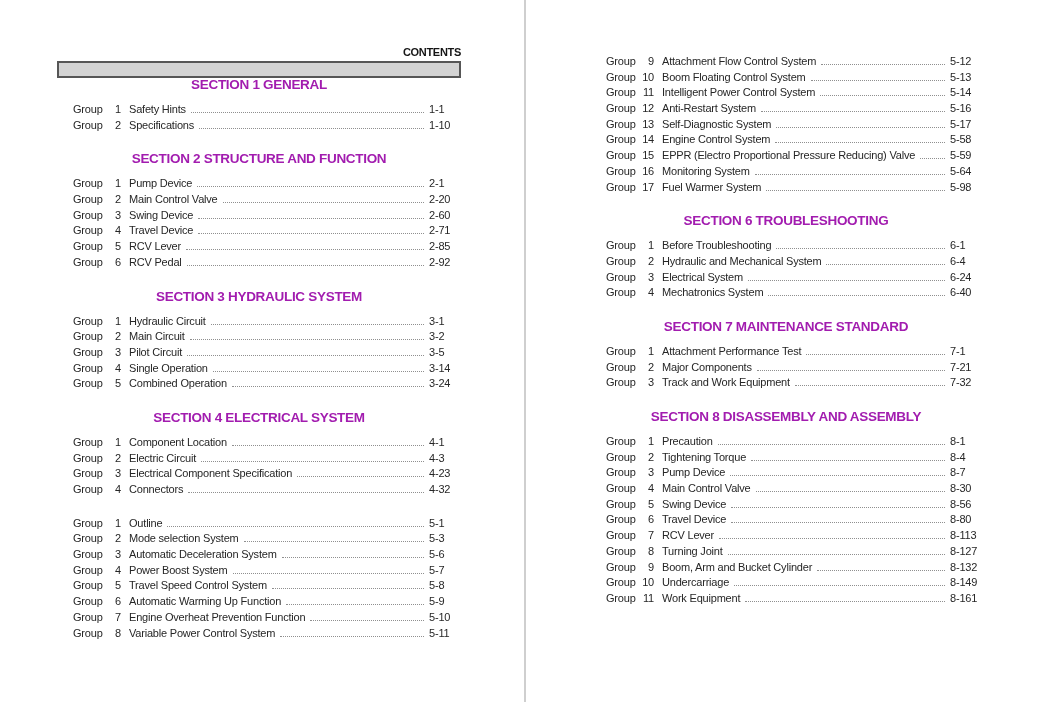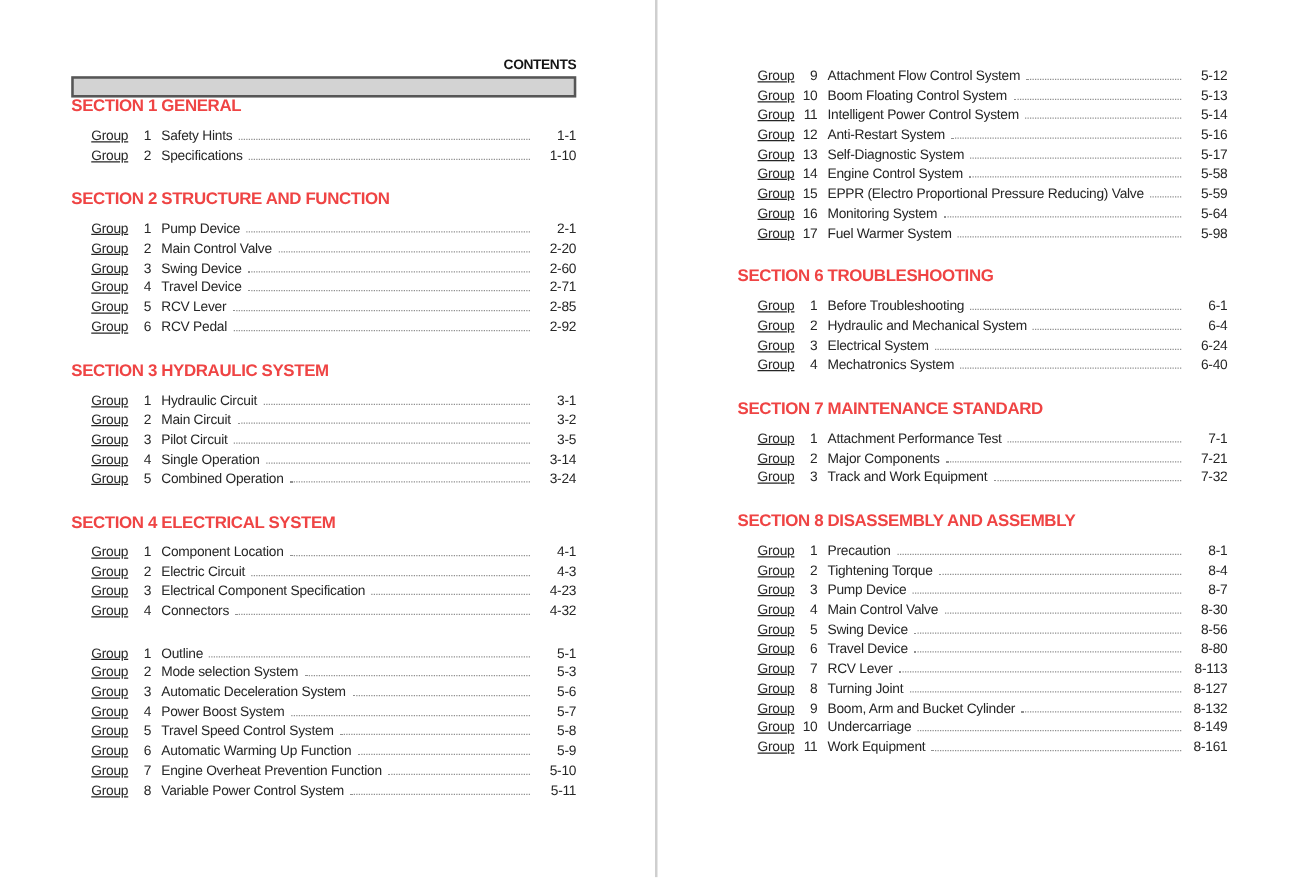--- a/index.html
+++ b/index.html
@@ -50,61 +50,61 @@
   }
   .section {
     margin-top: 18px;
   }
   .section.first {
     margin-top: 0;
   }
   .section-heading {
     font-size: 13.5px;
     font-weight: bold;
-    color: #ef4444;
+    color: #a21caf;
     letter-spacing: -0.3px;
     line-height: 14px;
     margin: 0 0 11px 0;
     white-space: nowrap;
+    text-align: center;
   }
   .entries { }
   .toc-entry {
     display: flex;
     align-items: baseline;
     height: 15.7px;
     font-size: 11px;
     letter-spacing: -0.2px;
     color: #262626;
     padding-left: 16px;
     white-space: nowrap;
   }
   .entry-prefix {
     flex: 0 0 auto;
     width: 33px;
-    text-decoration: underline;
   }
   .entry-number {
     flex: 0 0 auto;
     width: 15px;
     text-align: right;
     margin-right: 8px;
   }
   .entry-title {
     flex: 0 0 auto;
   }
   .dot-leader {
     flex: 1 1 auto;
     border-bottom: 1.5px dotted #8f8f8f;
     margin: 0 5px 3px 5px;
     min-width: 8px;
   }
   .entry-page {
     flex: 0 0 auto;
     width: 32px;
-    text-align: right;
+    text-align: left;
   }
 </style>
 </head>
 <body>
 
 <div class="canvas">
   <div class="page left">
     <div class="toc-header">
       <div class="toc-title">CONTENTS</div>
       <div class="toc-title-bar" style="background: rgb(211, 211, 211); border-color: rgb(86, 86, 86);"></div>

